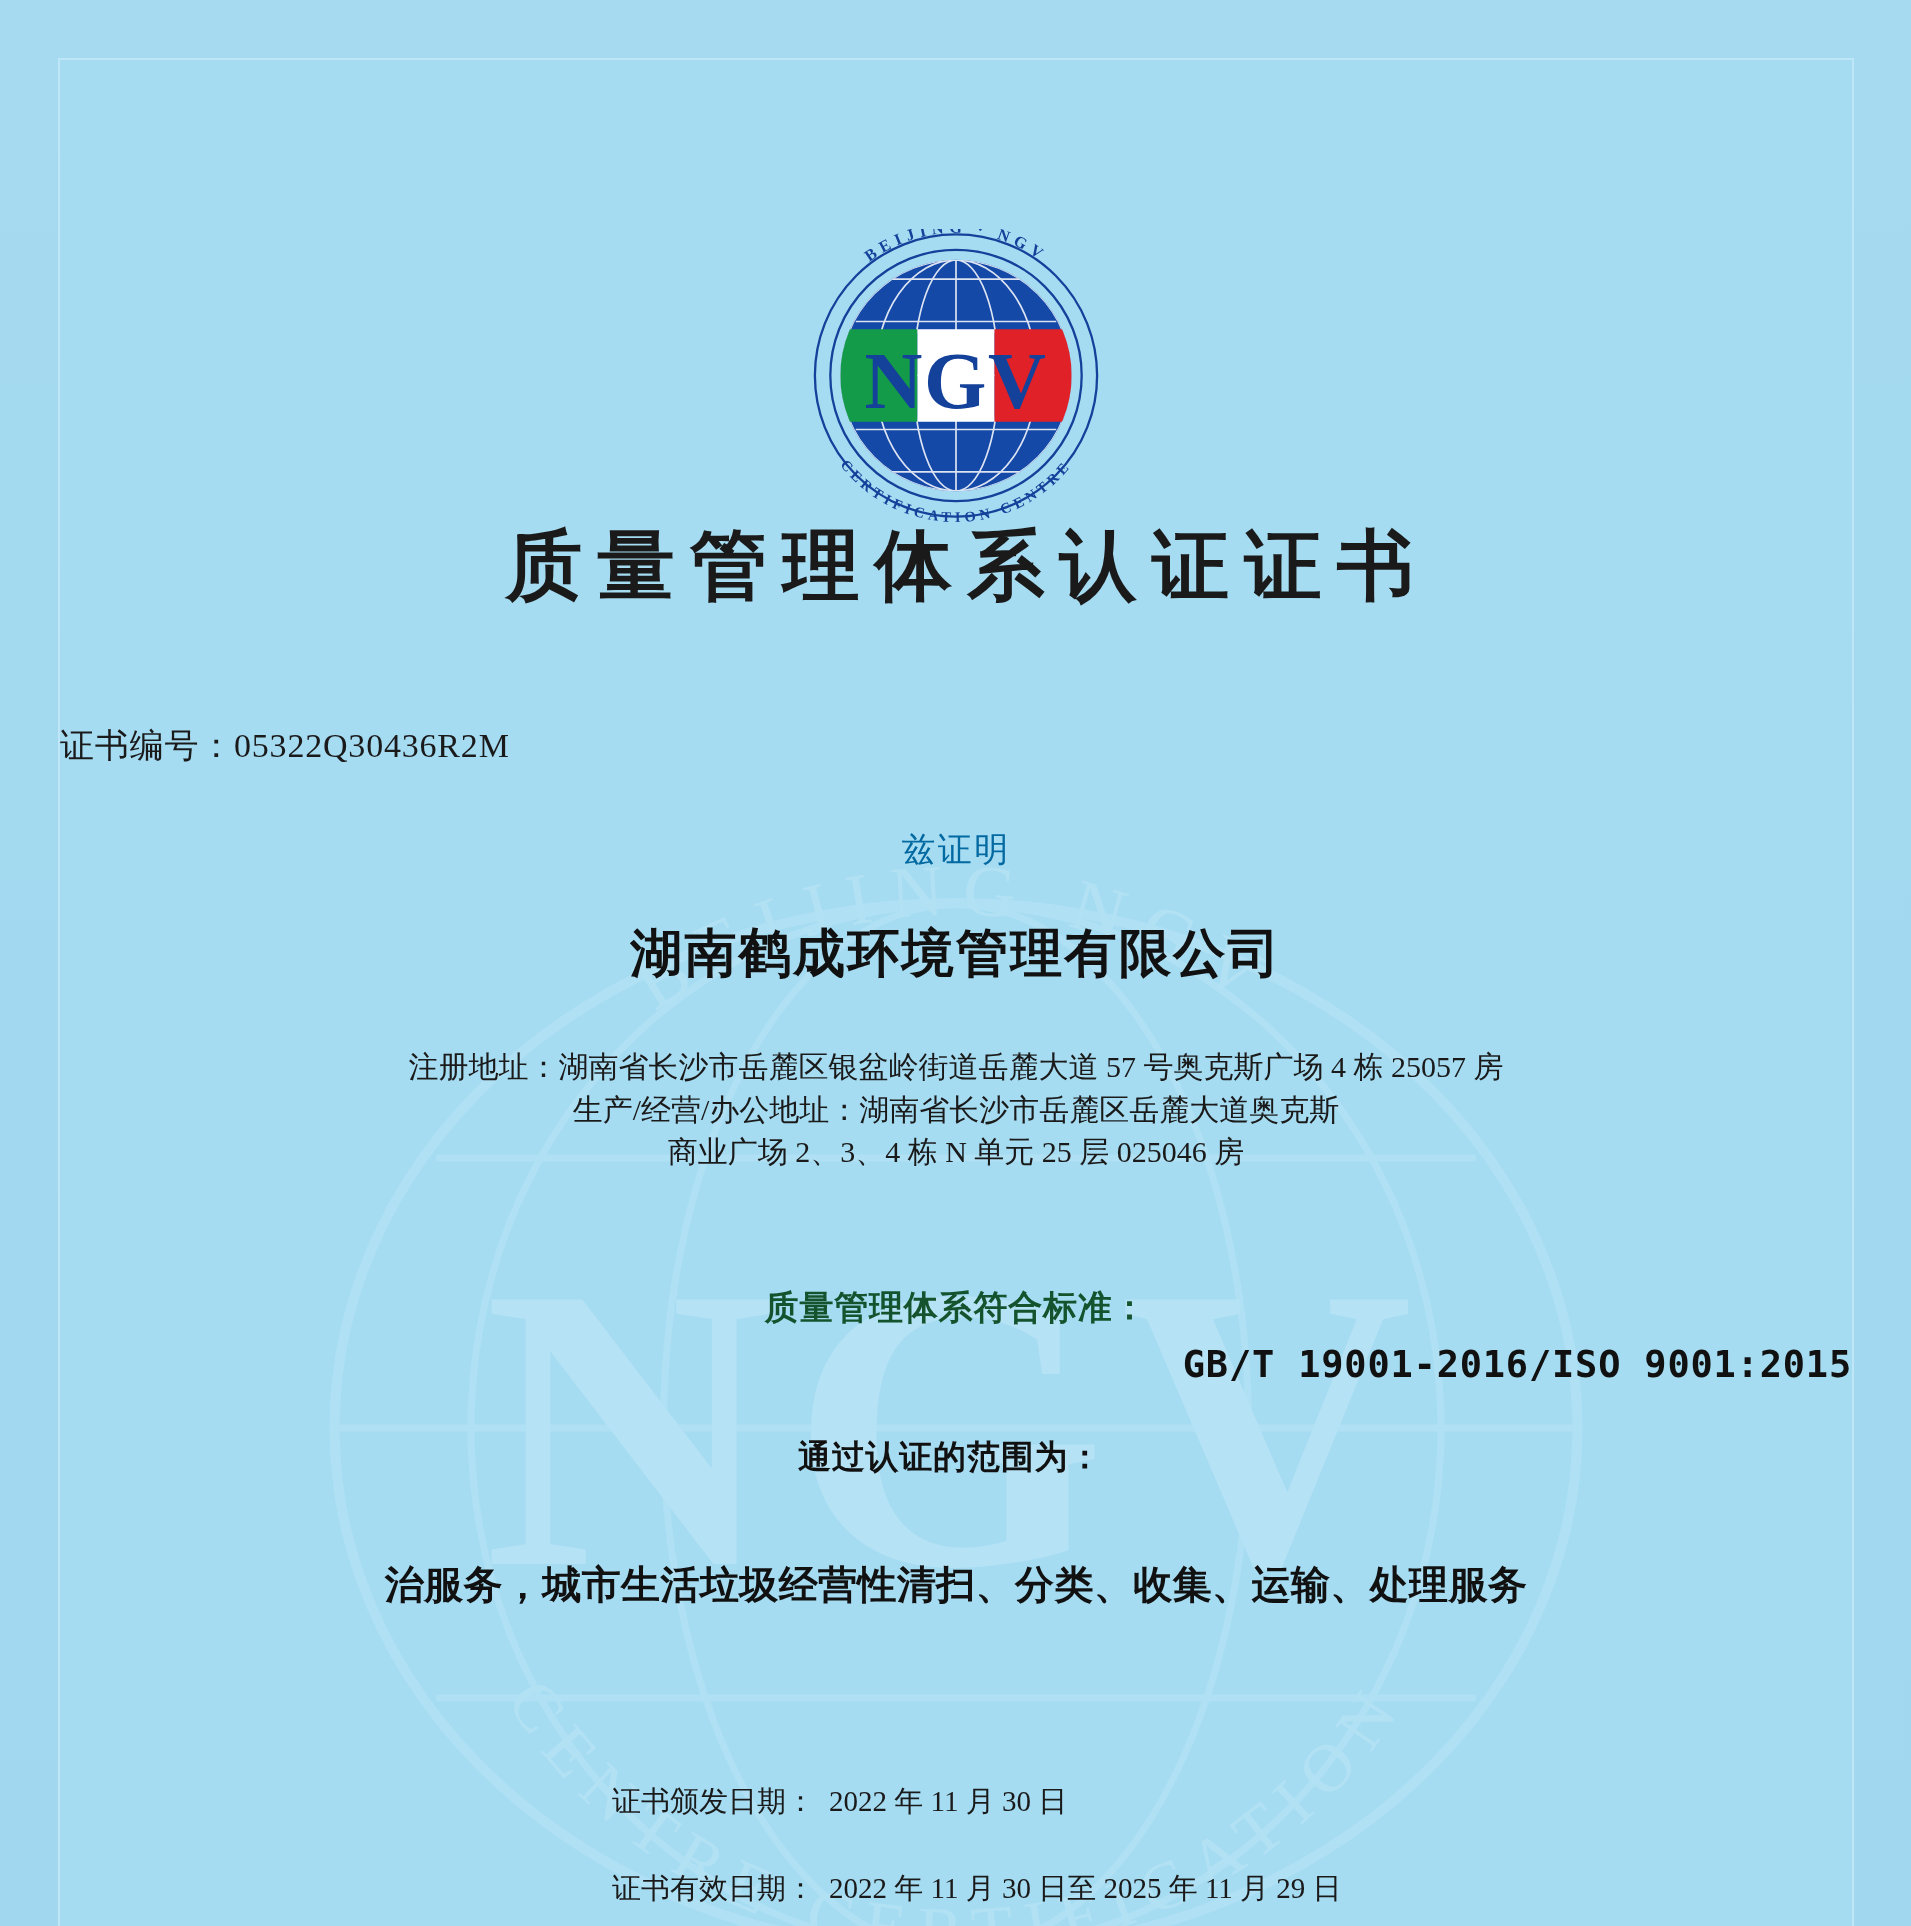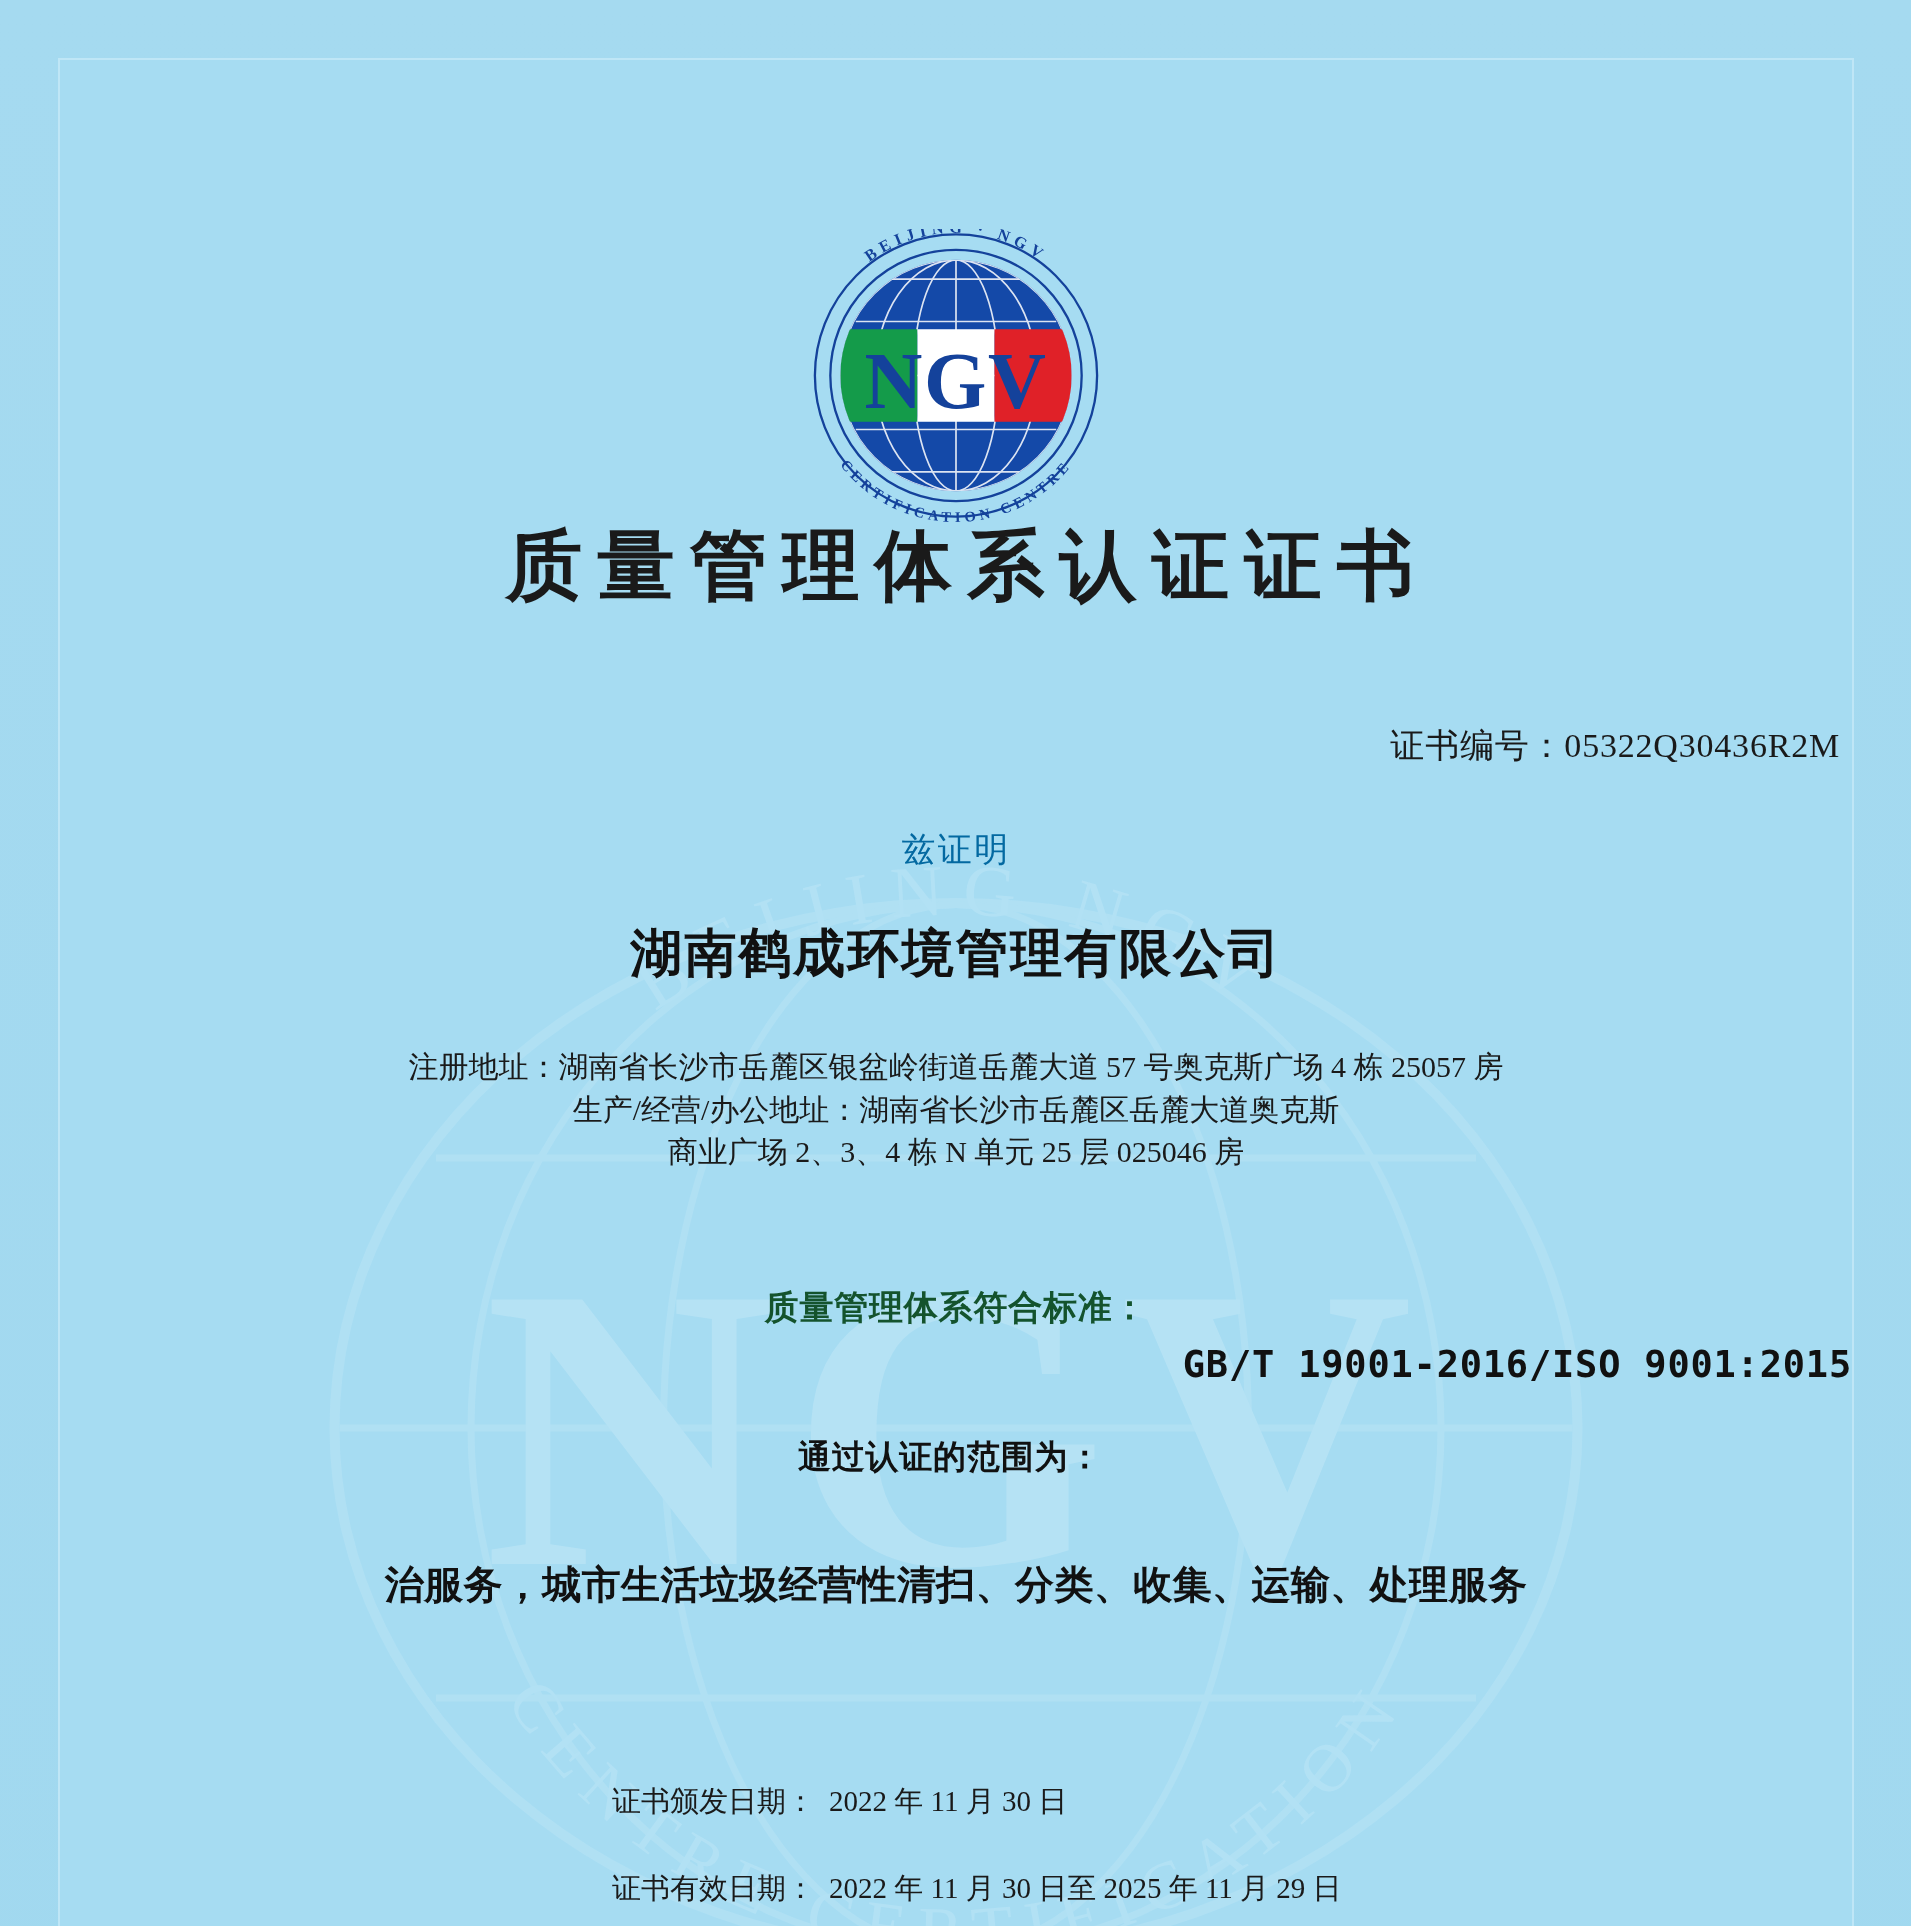--- a/index.html
+++ b/index.html
@@ -130,21 +130,21 @@
     font-size: 77px;
     letter-spacing: 15.4px;
     color: #1a1a1a;
     text-indent: 15.4px;
     margin-left: 7px;
   }
   .cert-no {
     position: absolute;
     left: 0; right: 12px;
     top: 663px;
-    text-align: right;
+    text-align: left;
     font-size: 34px;
     color: #1a1a1a;
     letter-spacing: 0.8px;
   }
   .hereby {
     position: absolute;
     left: 0; right: 0;
     top: 767px;
     text-align: center;
     font-size: 34px;

